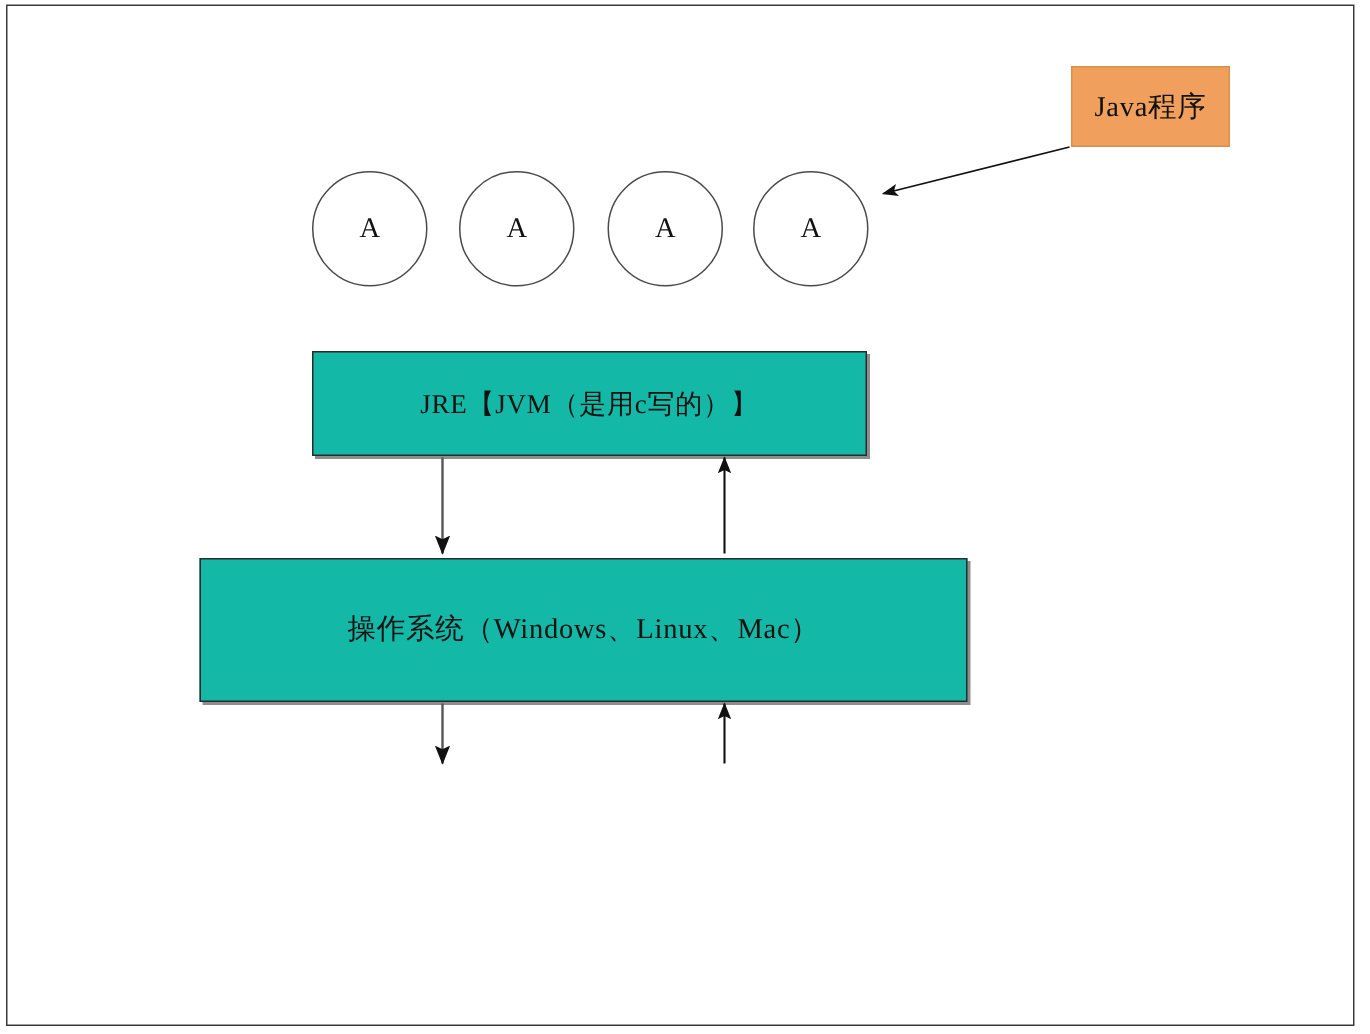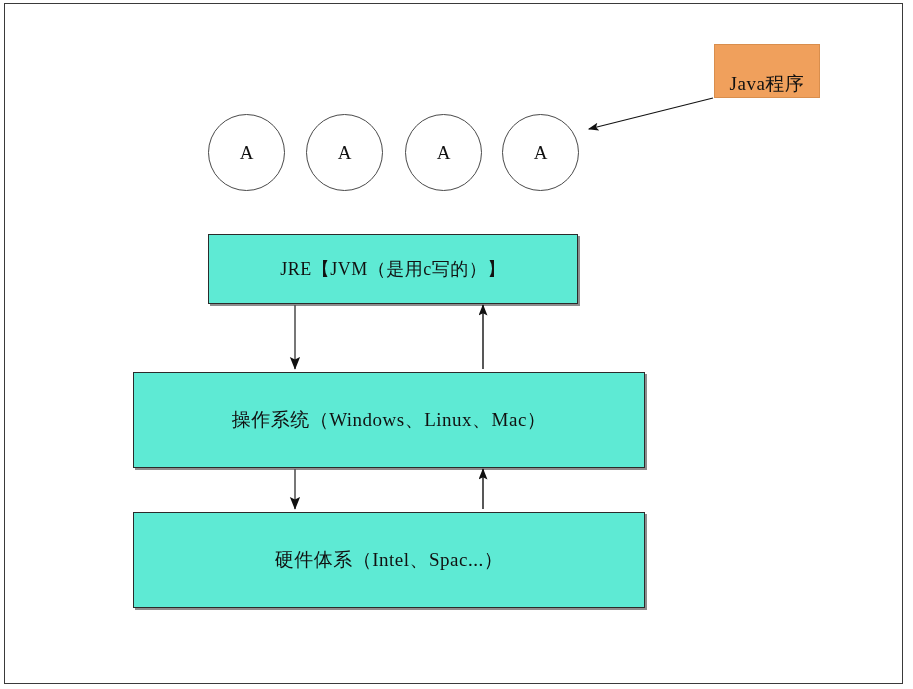--- a/index.html
+++ b/index.html
@@ -27,21 +27,21 @@
     width: 899px;
     height: 681px;
     border: 1px solid #3a3a3a;
     box-sizing: border-box;
     background: #ffffff;
   }
   
   .node-box {
     position: absolute;
     box-sizing: border-box;
-    background: #5eead4;
+    background: #14b8a6;
     border: 1px solid #2b2b2b;
     box-shadow: 2px 2px 0 0 #8d8d8d;
     display: flex;
     flex-direction: column;
     align-items: center;
     justify-content: center;
     text-align: center;
     color: #111111;
   }
   .node-box .line {
@@ -67,21 +67,21 @@
   .java-box {
     position: absolute;
     left: 714px;
     top: 44px;
     width: 106px;
     height: 54px;
     background: #f0a05c;
     border: 1px solid #d98e4d;
     box-sizing: border-box;
     display: flex;
-    align-items: flex-end;
+    align-items: center;
     justify-content: center;
     font-size: 19px;
     color: #111111;
     letter-spacing: 0.5px;
   }
   
   #connectors {
     position: absolute;
     left: 0;
     top: 0;
@@ -119,23 +119,20 @@
   </div>
 
   <div class="node-box jre-box" style="left:208px; top:234px; width:370px; height:70px;">
     <span class="line">JRE【JVM（是用c写的）】</span>
   </div>
 
   <div class="node-box os-box" style="left:133px; top:372px; width:512px; height:96px;">
     <span class="line">操作系统（Windows、Linux、Mac）</span>
   </div>
 
-  <div class="node-box hw-box" style="left:133px; top:512px; width:512px; height:96px;">
-    <span class="line">硬件体系（Intel、Spac...）</span>
-  </div>
 
   <svg id="connectors" viewBox="0 0 913 689">
     <defs>
       <marker id="arrowhead" markerWidth="9" markerHeight="9" refX="7.5" refY="3.2" orient="auto" markerUnits="strokeWidth">
         <path d="M0,0 L8,3.2 L0,6.4 L1.6,3.2 z" fill="#111111"></path>
       </marker>
       <marker id="arrowhead-thin" markerWidth="10" markerHeight="10" refX="8" refY="3.4" orient="auto" markerUnits="strokeWidth">
         <path d="M0,0 L9,3.4 L0,6.8 L2,3.4 z" fill="#111111"></path>
       </marker>
     </defs>

